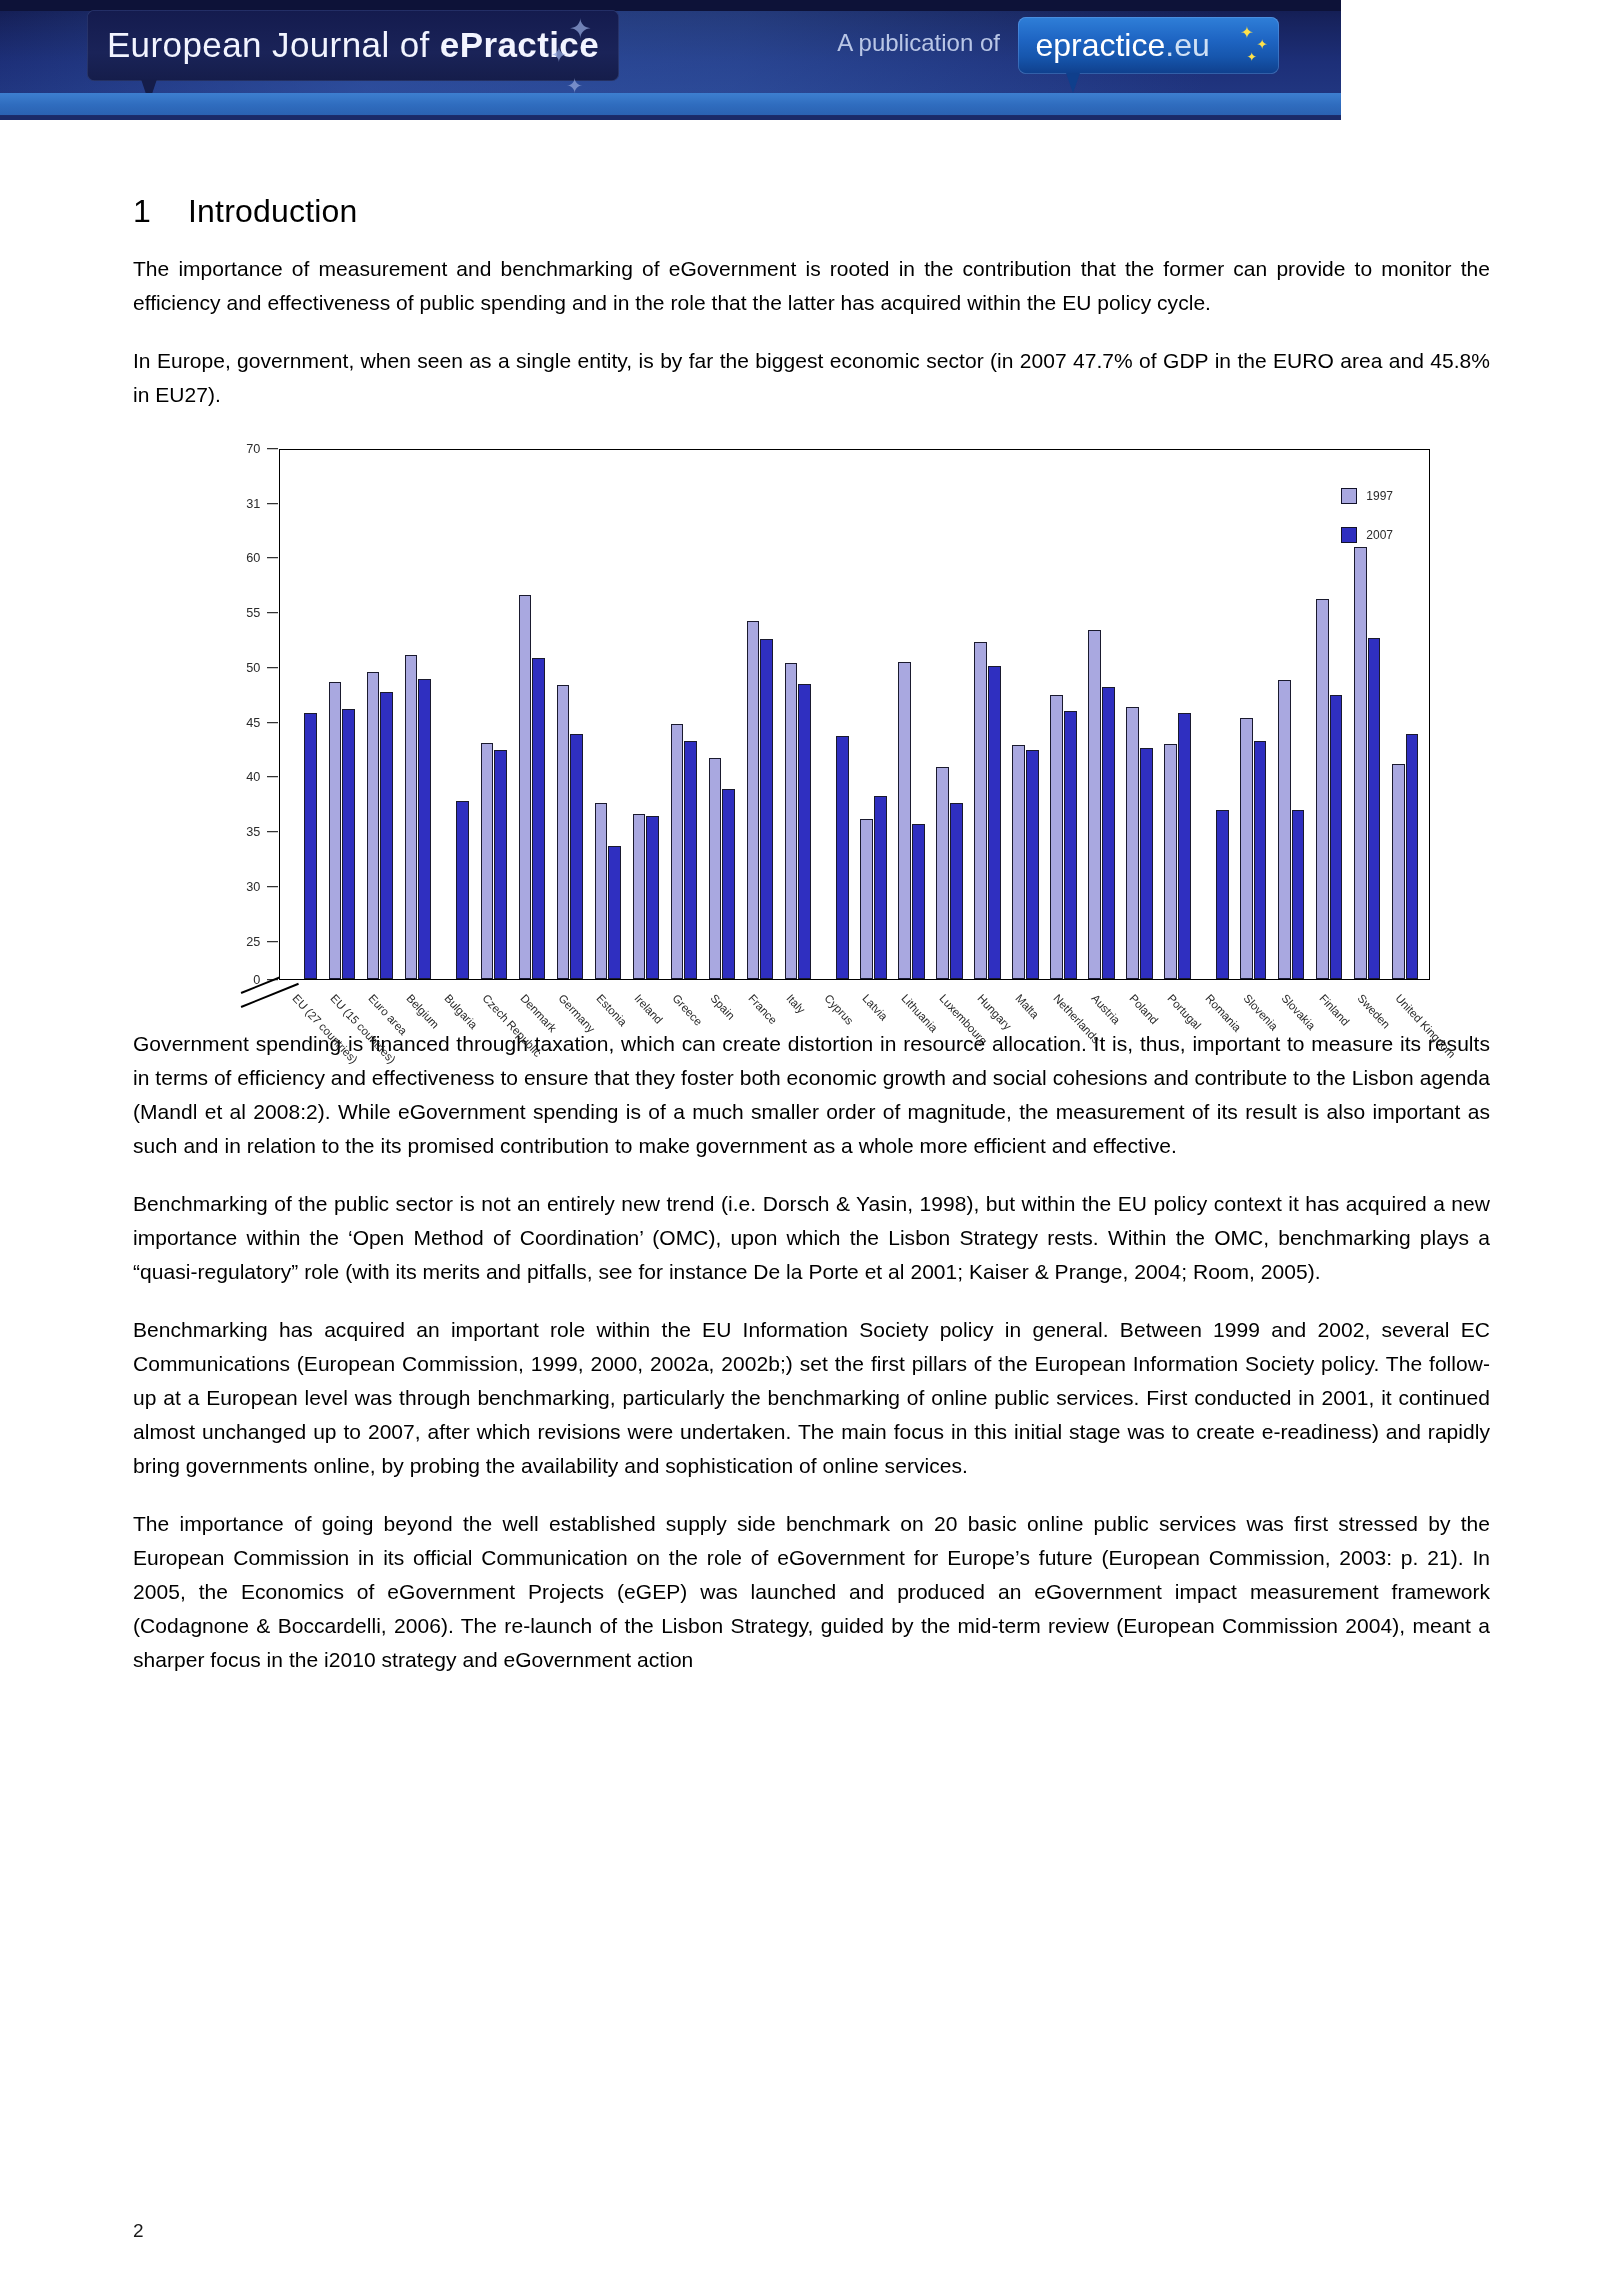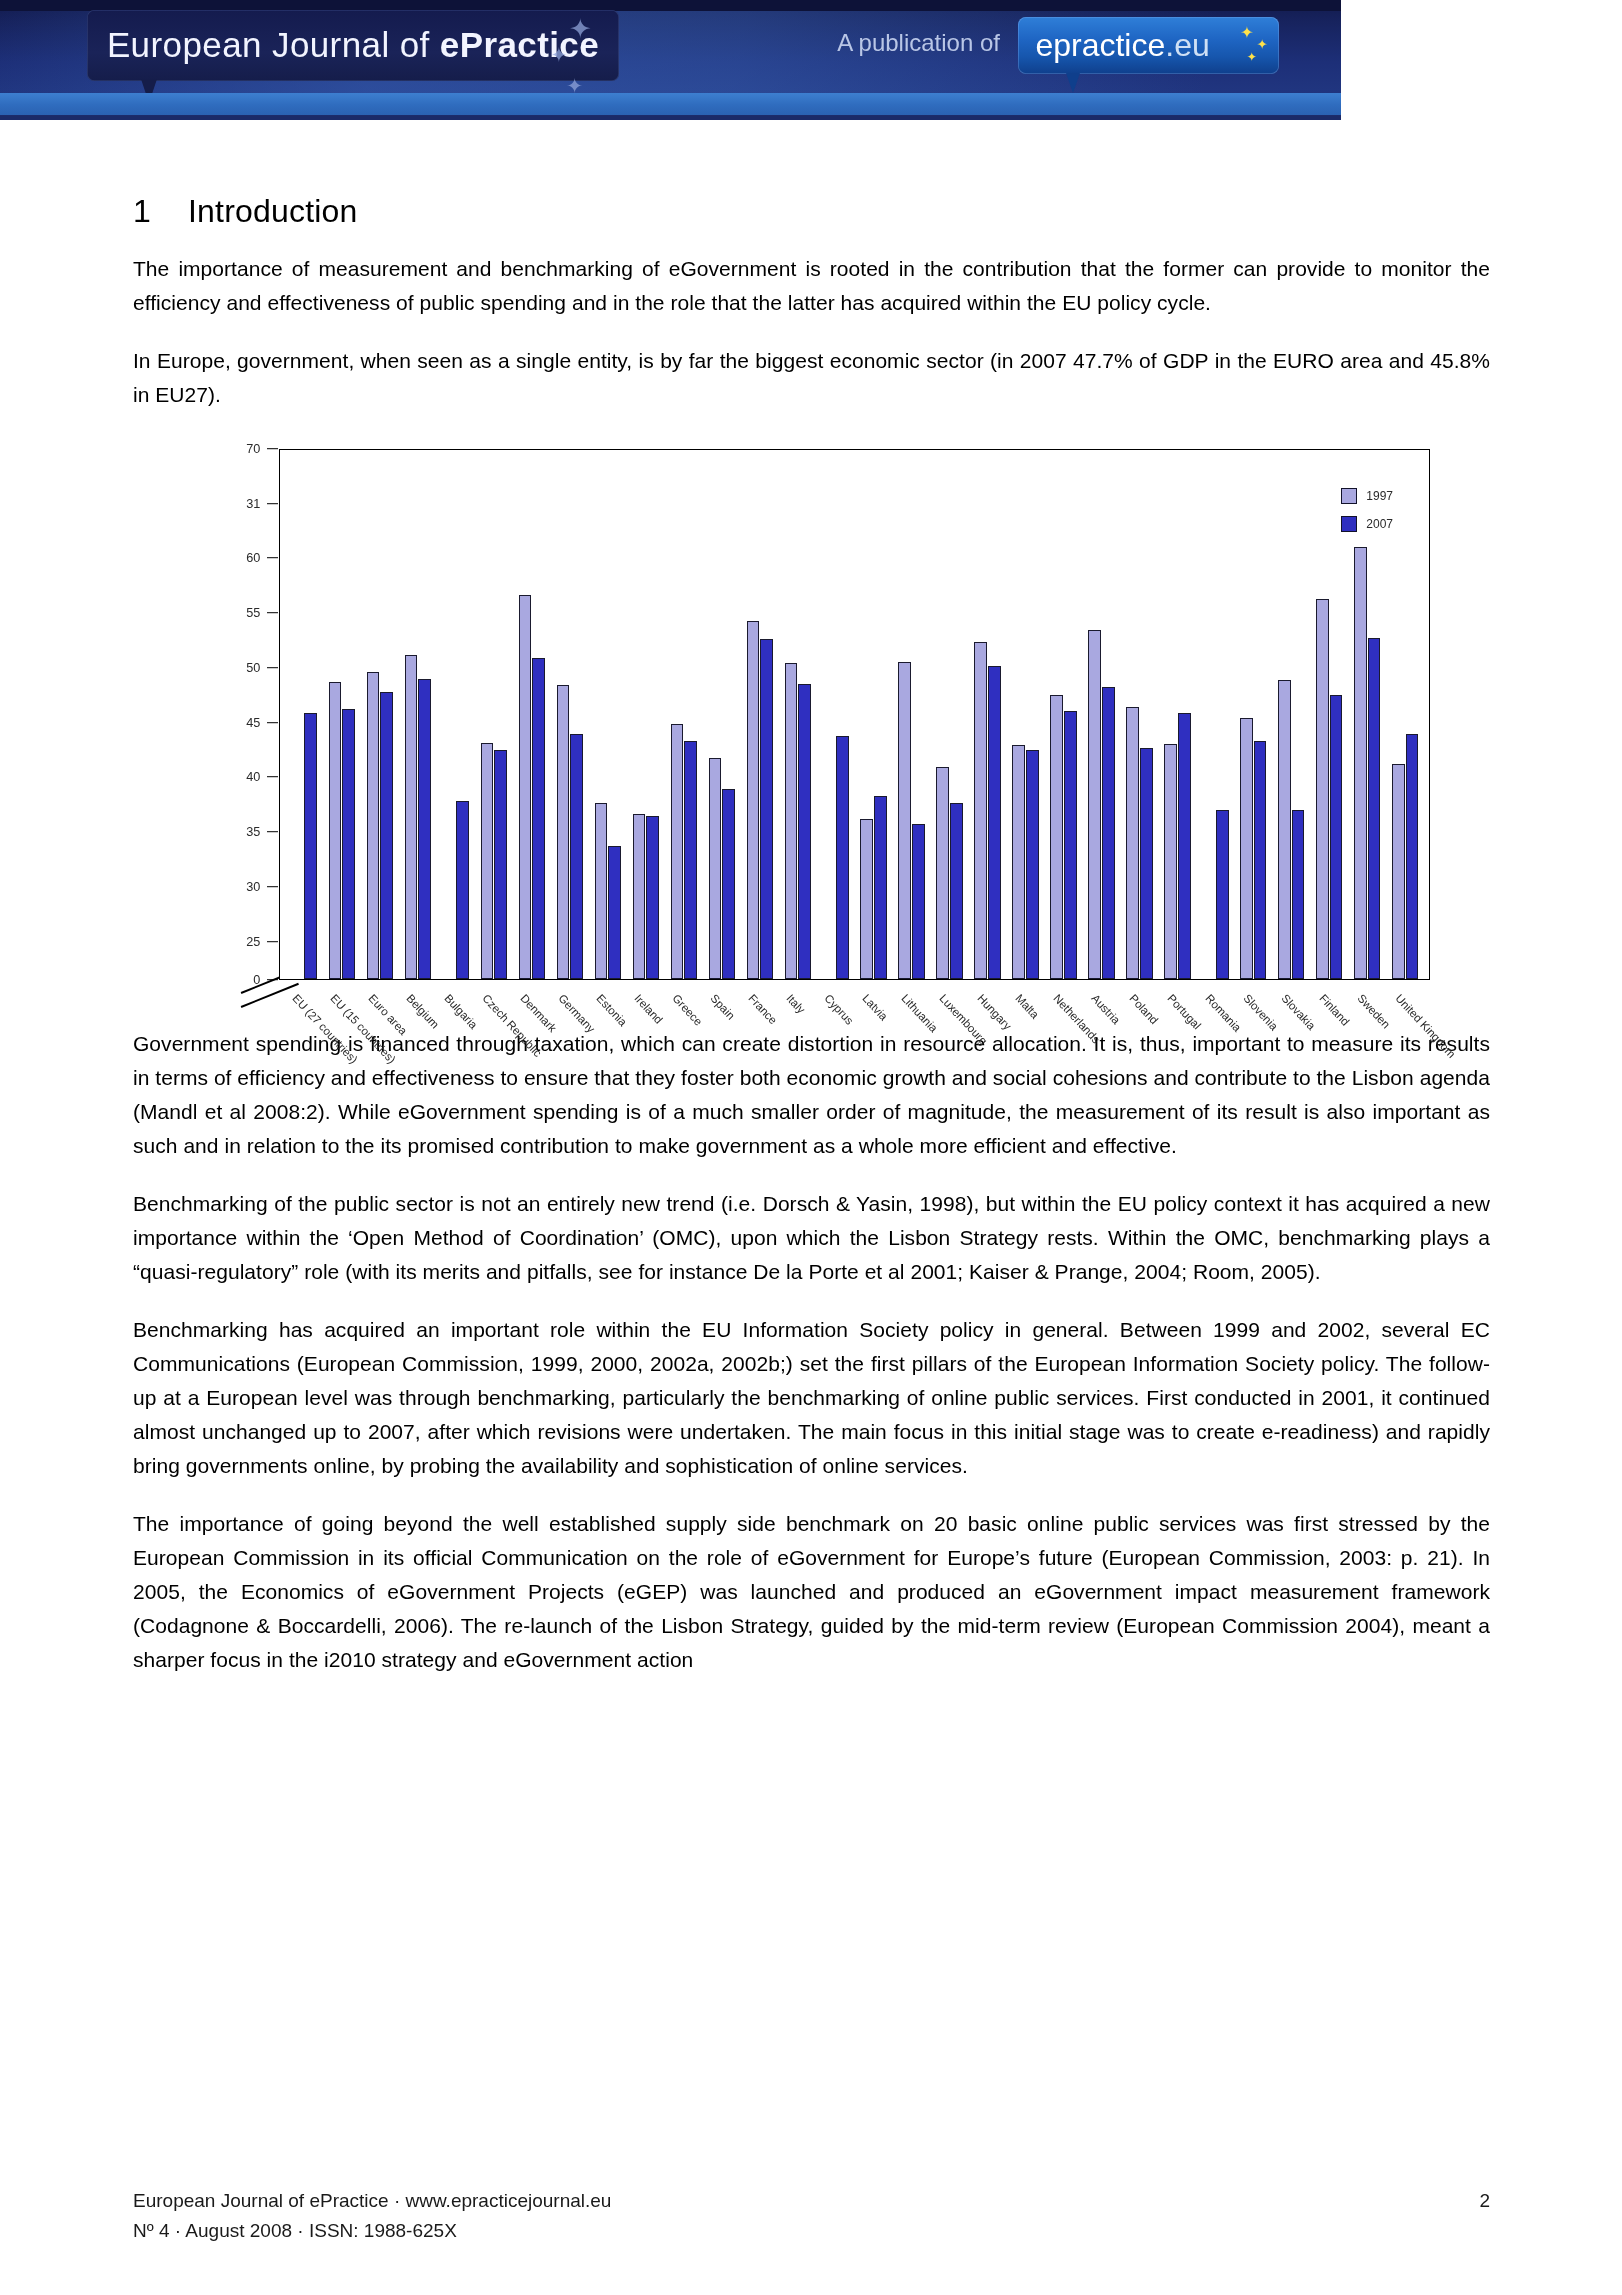--- a/index.html
+++ b/index.html
@@ -188,21 +188,21 @@
   .xlab {
     position:absolute; top:4.8px;
     font-size: 11.5px; color:#2a2a2a;
     white-space:nowrap;
     transform-origin: left top;
     transform: rotate(47deg);
   }
 
   .legend {
     position:absolute; right: 36px; top: 38px;
-    display:flex; flex-direction:column; gap:12px;
+    display:flex; flex-direction:column; gap:23px;
   }
   .legend-row { display:flex; align-items:center; gap:9.5px; }
   .legend-swatch { width:16px; height:16px; border:1.3px solid #12122a; }
   .legend-swatch.c1997 { background:#a9a8e0; }
   .legend-swatch.c2007 { background:#2f2fc0; }
   .legend-label { font-size:12px; color:#2a2a2a; }
 
   .fig-caption {
     margin: 20.6px auto 30px auto;
     width: 1236px;
@@ -471,19 +471,15 @@
   </div>
 
 
   <p class="body">Government spending is financed through taxation, which can create distortion in resource allocation. It is, thus, important to measure its results in terms of efficiency and effectiveness to ensure that they foster both economic growth and social cohesions and contribute to the Lisbon agenda (Mandl et al 2008:2). While eGovernment spending is of a much smaller order of magnitude, the measurement of its result is also important as such and in relation to the its promised contribution to make government as a whole more efficient and effective.</p>
   <p class="body">Benchmarking of the public sector is not an entirely new trend (i.e. Dorsch &amp; Yasin, 1998), but within the EU policy context it has acquired a new importance within the ‘Open Method of Coordination’ (OMC), upon which the Lisbon Strategy rests. Within the OMC, benchmarking plays a “quasi-regulatory” role (with its merits and pitfalls, see for instance De la Porte et al 2001; Kaiser &amp; Prange, 2004; Room, 2005).</p>
   <p class="body">Benchmarking has acquired an important role within the EU Information Society policy in general. Between 1999 and 2002, several EC Communications (European Commission, 1999, 2000, 2002a, 2002b;) set the first pillars of the European Information Society policy. The follow-up at a European level was through benchmarking, particularly the benchmarking of online public services. First conducted in 2001, it continued almost unchanged up to 2007, after which revisions were undertaken. The main focus in this initial stage was to create e-readiness) and rapidly bring governments online, by probing the availability and sophistication of online services.</p>
   <p class="body last">The importance of going beyond the well established supply side benchmark on 20 basic online public services was first stressed by the European Commission in its official Communication on the role of eGovernment for Europe’s future (European Commission, 2003: p. 21). In 2005, the Economics of eGovernment Projects (eGEP) was launched and produced an eGovernment impact measurement framework (Codagnone &amp; Boccardelli, 2006). The re-launch of the Lisbon Strategy, guided by the mid-term review (European Commission 2004), meant a sharper focus in the i2010 strategy and eGovernment action</p>
 </div>
 
 <div class="footer">
-  <div class="footer-left">
-    <div>European Journal of ePractice · www.epracticejournal.eu</div>
-    <div>Nº 4 · August 2008 · ISSN: 1988-625X</div>
-  </div>
   <div class="footer-page">2</div>
 </div>
 
 
 </body></html>

